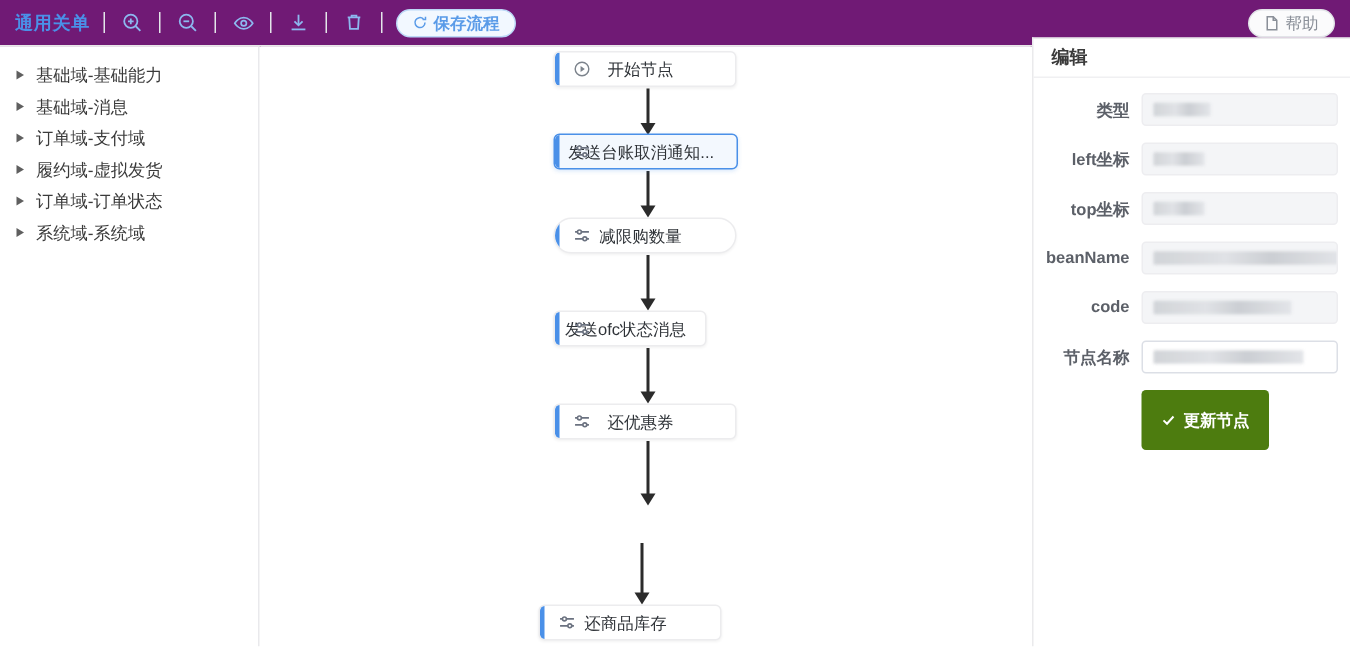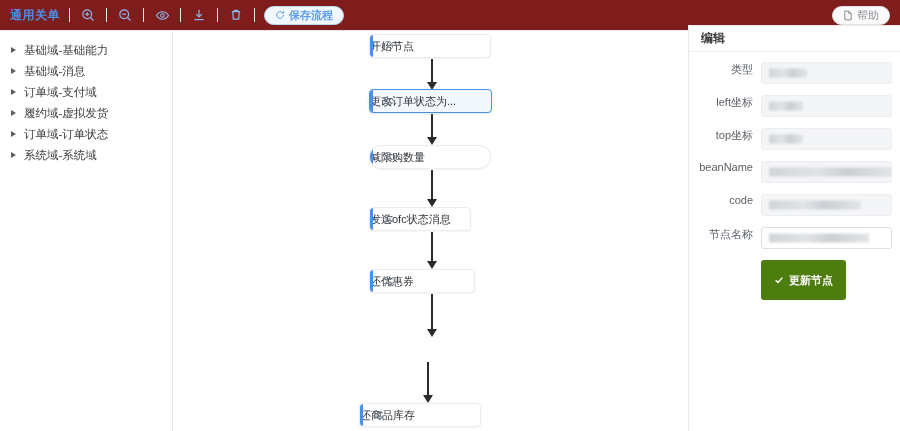--- a/index.html
+++ b/index.html
@@ -8,21 +8,21 @@
     font-family: "Liberation Sans", "DejaVu Sans", sans-serif;
     background: #ffffff;
     overflow: hidden;
     color: #333;
   }
   #app { position: relative; width: 900px; height: 431px; }
 
   
   .topbar {
     position: absolute; top: 0; left: 0; width: 900px; height: 31px;
-    background: #7f1d1d;
+    background: #701a75;
     border-bottom: 1px solid #e8e8e8;
     display: flex; align-items: center;
     padding: 0 10px;
   }
   .app-title {
     font-size: 12px; color: #4a90e8; font-weight: bold;
     letter-spacing: .5px; white-space: nowrap;
   }
   .tb-sep {
     width: 1px; height: 14px; background: #e3e6ea; margin: 0 9px;
@@ -102,20 +102,21 @@
   }
   .node .nicon {
     position: absolute; left: 12px; top: 50%; transform: translateY(-50%);
     width: 12px; height: 12px;
     display: flex; align-items: center; justify-content: center;
     color: #6b7280;
   }
   .node .nicon svg { display:block; }
   .node .nlabel {
     width: 100%;
+    text-align: center;
     font-size: 11px; color: #2f3338;
     white-space: nowrap;
     padding-right: 6px;
   }
   .node.start .accent { background: #4a90e8; }
   .node.start .nicon { color: #7c838c; }
   .node.selected {
     border: 1px solid #4a90e8;
     background: #f3f8fe;
     box-shadow: 0 1px 3px rgba(74,144,232,0.22);
@@ -143,23 +144,24 @@
     border-top: 1px solid #eaeaec;
   }
   .rpanel-head {
     height: 26px; display: flex; align-items: center;
     padding-left: 12px;
     font-size: 12px; font-weight: bold; color: #3a3a3a;
     border-bottom: 1px solid #f0f0f2;
   }
   .form { padding-top: 10px; }
   .frow {
-    display: flex; align-items: flex-start;
+    display: flex; align-items: center;
     margin-bottom: 11px;
     padding-right: 8px;
+    font-weight: bold;
   }
   .flabel {
     width: 64px; text-align: right; margin-right: 8px;
     font-size: 11px; color: #5c6068;
     white-space: nowrap; flex: 0 0 auto;
   }
   .finput {
     flex: 1 1 auto; height: 22px;
     background: #f4f5f7;
     border: 1px solid #ededf0;
@@ -334,21 +336,21 @@
         <div class="node selected" style="left: 195px; top: 58px; width: 123px;">
           <div class="accent" style="background: rgb(74, 144, 232);"></div>
           <div class="nicon">
             <svg width="12" height="12" viewBox="0 0 14 14" fill="none" stroke="currentColor" stroke-width="1.25">
               <line x1="1.6" y1="4.2" x2="12.4" y2="4.2"></line>
               <line x1="1.6" y1="9.6" x2="12.4" y2="9.6"></line>
               <circle cx="5" cy="4.2" r="1.5" fill="#fff"></circle>
               <circle cx="9.2" cy="9.6" r="1.5" fill="#fff"></circle>
             </svg>
           </div>
-          <div class="nlabel">更改订单状态为...</div>
+          <div class="nlabel">发送台账取消通知...</div>
         </div>
         <div class="node" style="left: 195px; top: 114px; width: 122px; border-radius: 12px;">
           <div class="accent" style="background: rgb(74, 144, 232);"></div>
           <div class="nicon">
             <svg width="12" height="12" viewBox="0 0 14 14" fill="none" stroke="currentColor" stroke-width="1.25">
               <line x1="1.6" y1="4.2" x2="12.4" y2="4.2"></line>
               <line x1="1.6" y1="9.6" x2="12.4" y2="9.6"></line>
               <circle cx="5" cy="4.2" r="1.5" fill="#fff"></circle>
               <circle cx="9.2" cy="9.6" r="1.5" fill="#fff"></circle>
             </svg>
@@ -360,21 +362,21 @@
           <div class="nicon">
             <svg width="12" height="12" viewBox="0 0 14 14" fill="none" stroke="currentColor" stroke-width="1.25">
               <line x1="1.6" y1="4.2" x2="12.4" y2="4.2"></line>
               <line x1="1.6" y1="9.6" x2="12.4" y2="9.6"></line>
               <circle cx="5" cy="4.2" r="1.5" fill="#fff"></circle>
               <circle cx="9.2" cy="9.6" r="1.5" fill="#fff"></circle>
             </svg>
           </div>
           <div class="nlabel">发送ofc状态消息</div>
         </div>
-        <div class="node" style="left: 195px; top: 238px; width: 106px;">
+        <div class="node" style="left: 195px; top: 238px; width: 122px;">
           <div class="accent" style="background: rgb(74, 144, 232);"></div>
           <div class="nicon">
             <svg width="12" height="12" viewBox="0 0 14 14" fill="none" stroke="currentColor" stroke-width="1.25">
               <line x1="1.6" y1="4.2" x2="12.4" y2="4.2"></line>
               <line x1="1.6" y1="9.6" x2="12.4" y2="9.6"></line>
               <circle cx="5" cy="4.2" r="1.5" fill="#fff"></circle>
               <circle cx="9.2" cy="9.6" r="1.5" fill="#fff"></circle>
             </svg>
           </div>
           <div class="nlabel">还优惠券</div>

